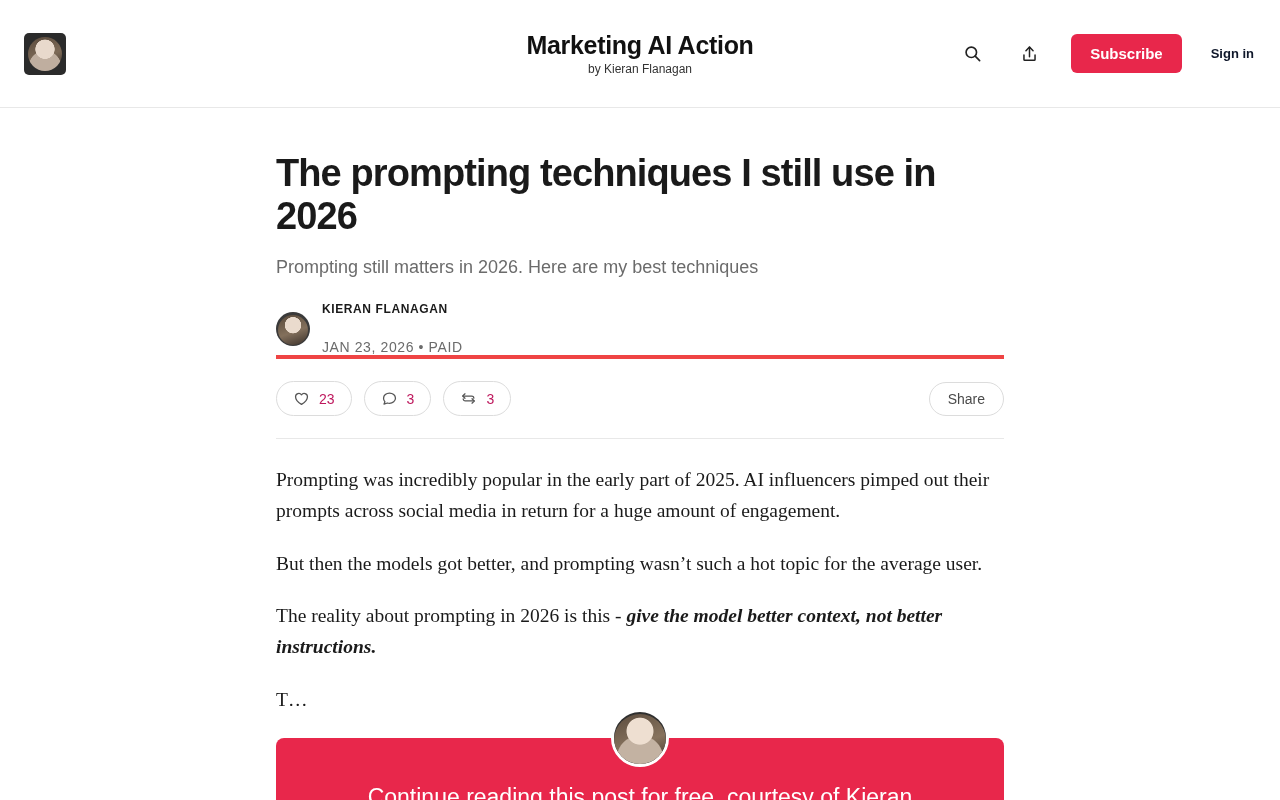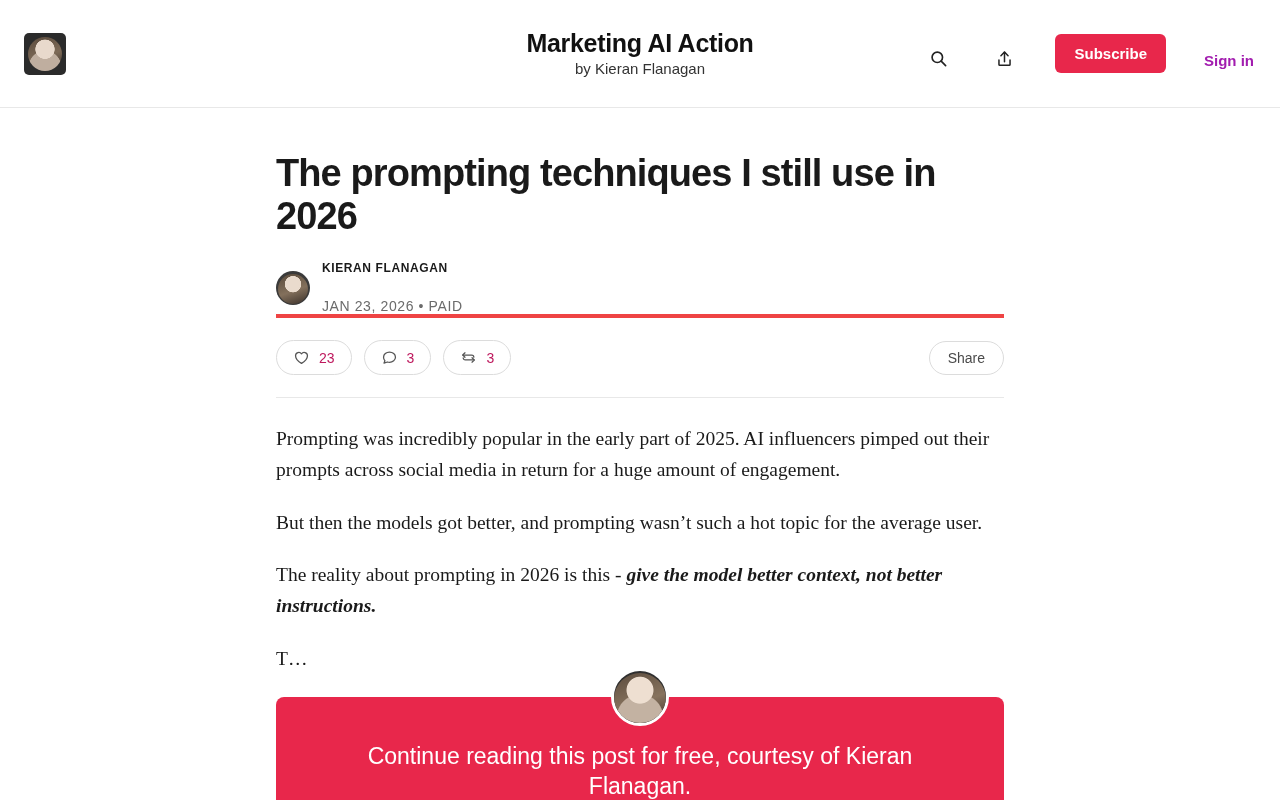--- a/index.html
+++ b/index.html
@@ -56,30 +56,30 @@
     white-space: nowrap;
   }
   .brand-title {
     font-size: 25px;
     font-weight: 700;
     letter-spacing: -0.3px;
     line-height: 1.1;
     color: #111;
   }
   .brand-sub {
-    font-size: 15px;
+    font-size: 12px;
     color: #333;
     margin-top: 3px;
   }
 
   .header-right {
     margin-left: auto;
     display: flex;
-    align-items: flex-end;
-    gap: 36px;
+    align-items: center;
+    gap: 27px;
   }
   .icon-btn {
     width: 30px;
     height: 30px;
     display: flex;
     align-items: center;
     justify-content: center;
     cursor: pointer;
     background: none;
     border: none;
@@ -93,23 +93,23 @@
     font-weight: 700;
     border: none;
     border-radius: 6px;
     padding: 11px 19px;
     cursor: pointer;
     font-family: "Liberation Sans", sans-serif;
   }
   .signin-btn {
     background: none;
     border: none;
-    font-size: 15px;
-    font-weight: 700;
-    color: #a21caf;
+    font-size: 13px;
+    font-weight: 700;
+    color: #0f172a;
     cursor: pointer;
     padding: 4px 2px;
     font-family: "Liberation Sans", sans-serif;
   }
 
   
   .page {
     width: 100%;
     height: calc(800px - 89px);
     overflow: hidden;
@@ -289,20 +289,21 @@
     </button>
     <button class="subscribe-btn">Subscribe</button>
     <button class="signin-btn">Sign in</button>
   </div>
 </div>
 
 <div class="page">
   <div class="article">
 
     <h1 class="post-title">The prompting techniques I still use in 2026</h1>
+    <p class="post-subtitle">Prompting still matters in 2026. Here are my best techniques</p>
 
     <div class="byline">
       <div class="byline-avatar">
         <div class="face"></div>
       </div>
       <div>
         <div class="byline-name">KIERAN FLANAGAN</div>
         <div class="byline-meta">
           <span>JAN 23, 2026</span>
           <span>•</span>

